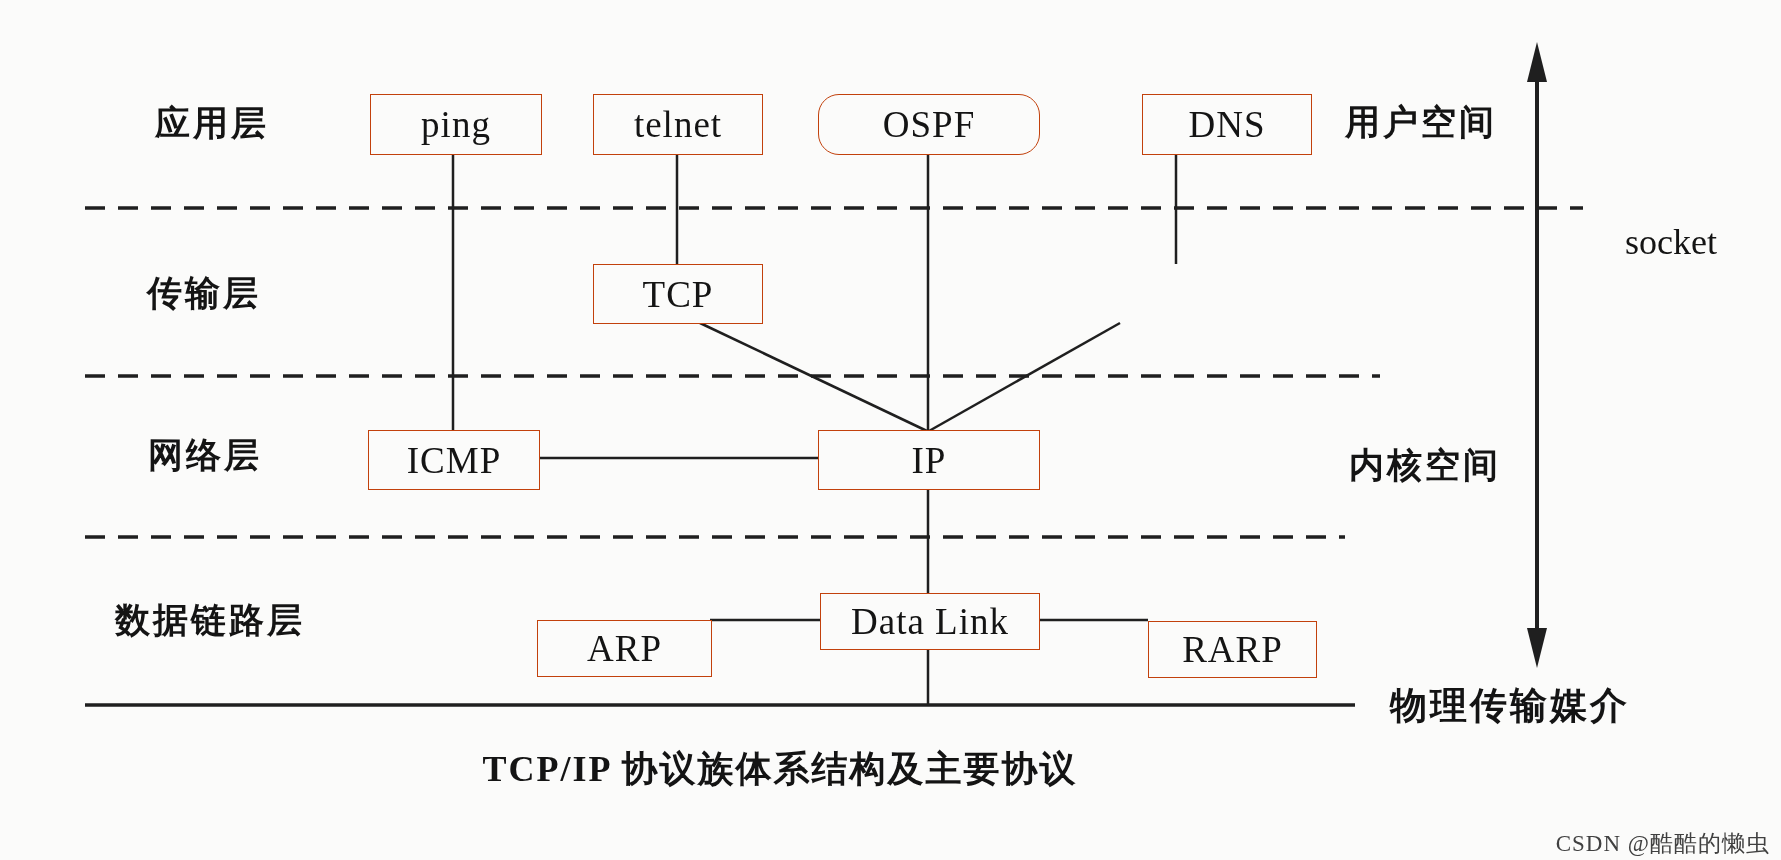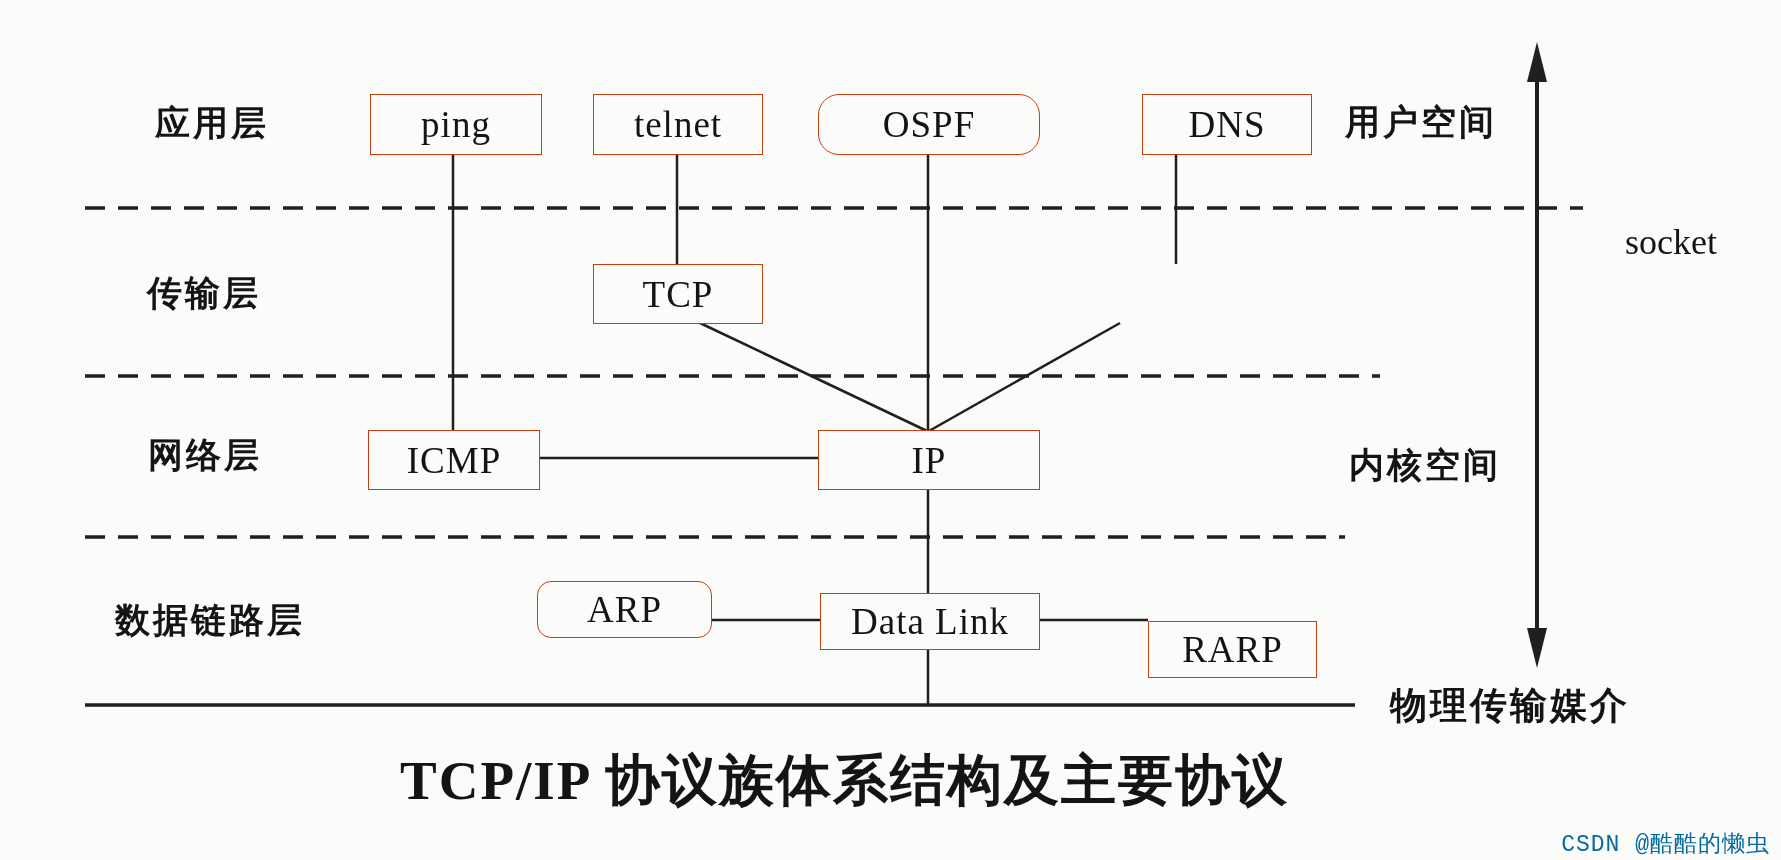--- a/index.html
+++ b/index.html
@@ -30,40 +30,40 @@
     letter-spacing:3px;white-space:nowrap;
   }
   .socket-label{
     position:absolute;z-index:2;
     font-size:36px;line-height:1;font-weight:400;margin-top:31px;
   }
   .caption{
     position:absolute;z-index:2;
     left:400px;top:748px;width:760px;
     text-align:center;
-    font-weight:700;font-size:55px;line-height:1.2;
+    font-weight:700;font-size:36px;line-height:1.2;
     letter-spacing:2px;white-space:nowrap;
   }
   .watermark{
     position:absolute;z-index:2;
     left:1380px;top:828px;width:390px;
     text-align:right;
-    font-family:Liberation Mono, monospace;
-    font-size:23px;color:#0369a1;letter-spacing:1px;white-space:nowrap;
+    font-family:Liberation Serif, serif;
+    font-size:23px;color:#404040;letter-spacing:1px;white-space:nowrap;
   }
   
   #box-ping    {left:370px; top:94px;  width:170px;height:59px;}
   #box-telnet  {left:593px; top:94px;  width:168px;height:59px;}
   #box-ospf    {left:818px; top:94px;  width:220px;height:59px;border-radius:21px;}
   #box-dns     {left:1142px;top:94px;  width:168px;height:59px;}
   #box-tcp     {left:593px; top:264px; width:168px;height:58px;}
   #box-udp     {left:1093px;top:264px; width:169px;height:58px;}
   #box-icmp    {left:368px; top:430px; width:170px;height:58px;}
   #box-ip      {left:818px; top:430px; width:220px;height:58px;}
-  #box-arp     {left:537px; top:581px; width:173px;height:55px;border-radius:14px;}
+  #box-arp     {left:537px; top:620px; width:173px;height:55px;}
   #box-datalink{left:820px; top:593px; width:218px;height:55px;}
   #box-rarp    {left:1148px;top:593px; width:167px;height:55px;margin-top:28px;}
   #label-app      {left:155px;top:106px;}
   #label-transport{left:147px;top:276px;}
   #label-network  {left:148px;top:438px;}
   #label-datalink {left:115px;top:603px;}
   #label-user-space  {left:1345px;top:105px;}
   #label-kernel-space{left:1349px;top:448px;}
   #label-socket      {left:1625px;top:193px;}
   #label-physical    {left:1390px;top:687px;font-size:37px;}

